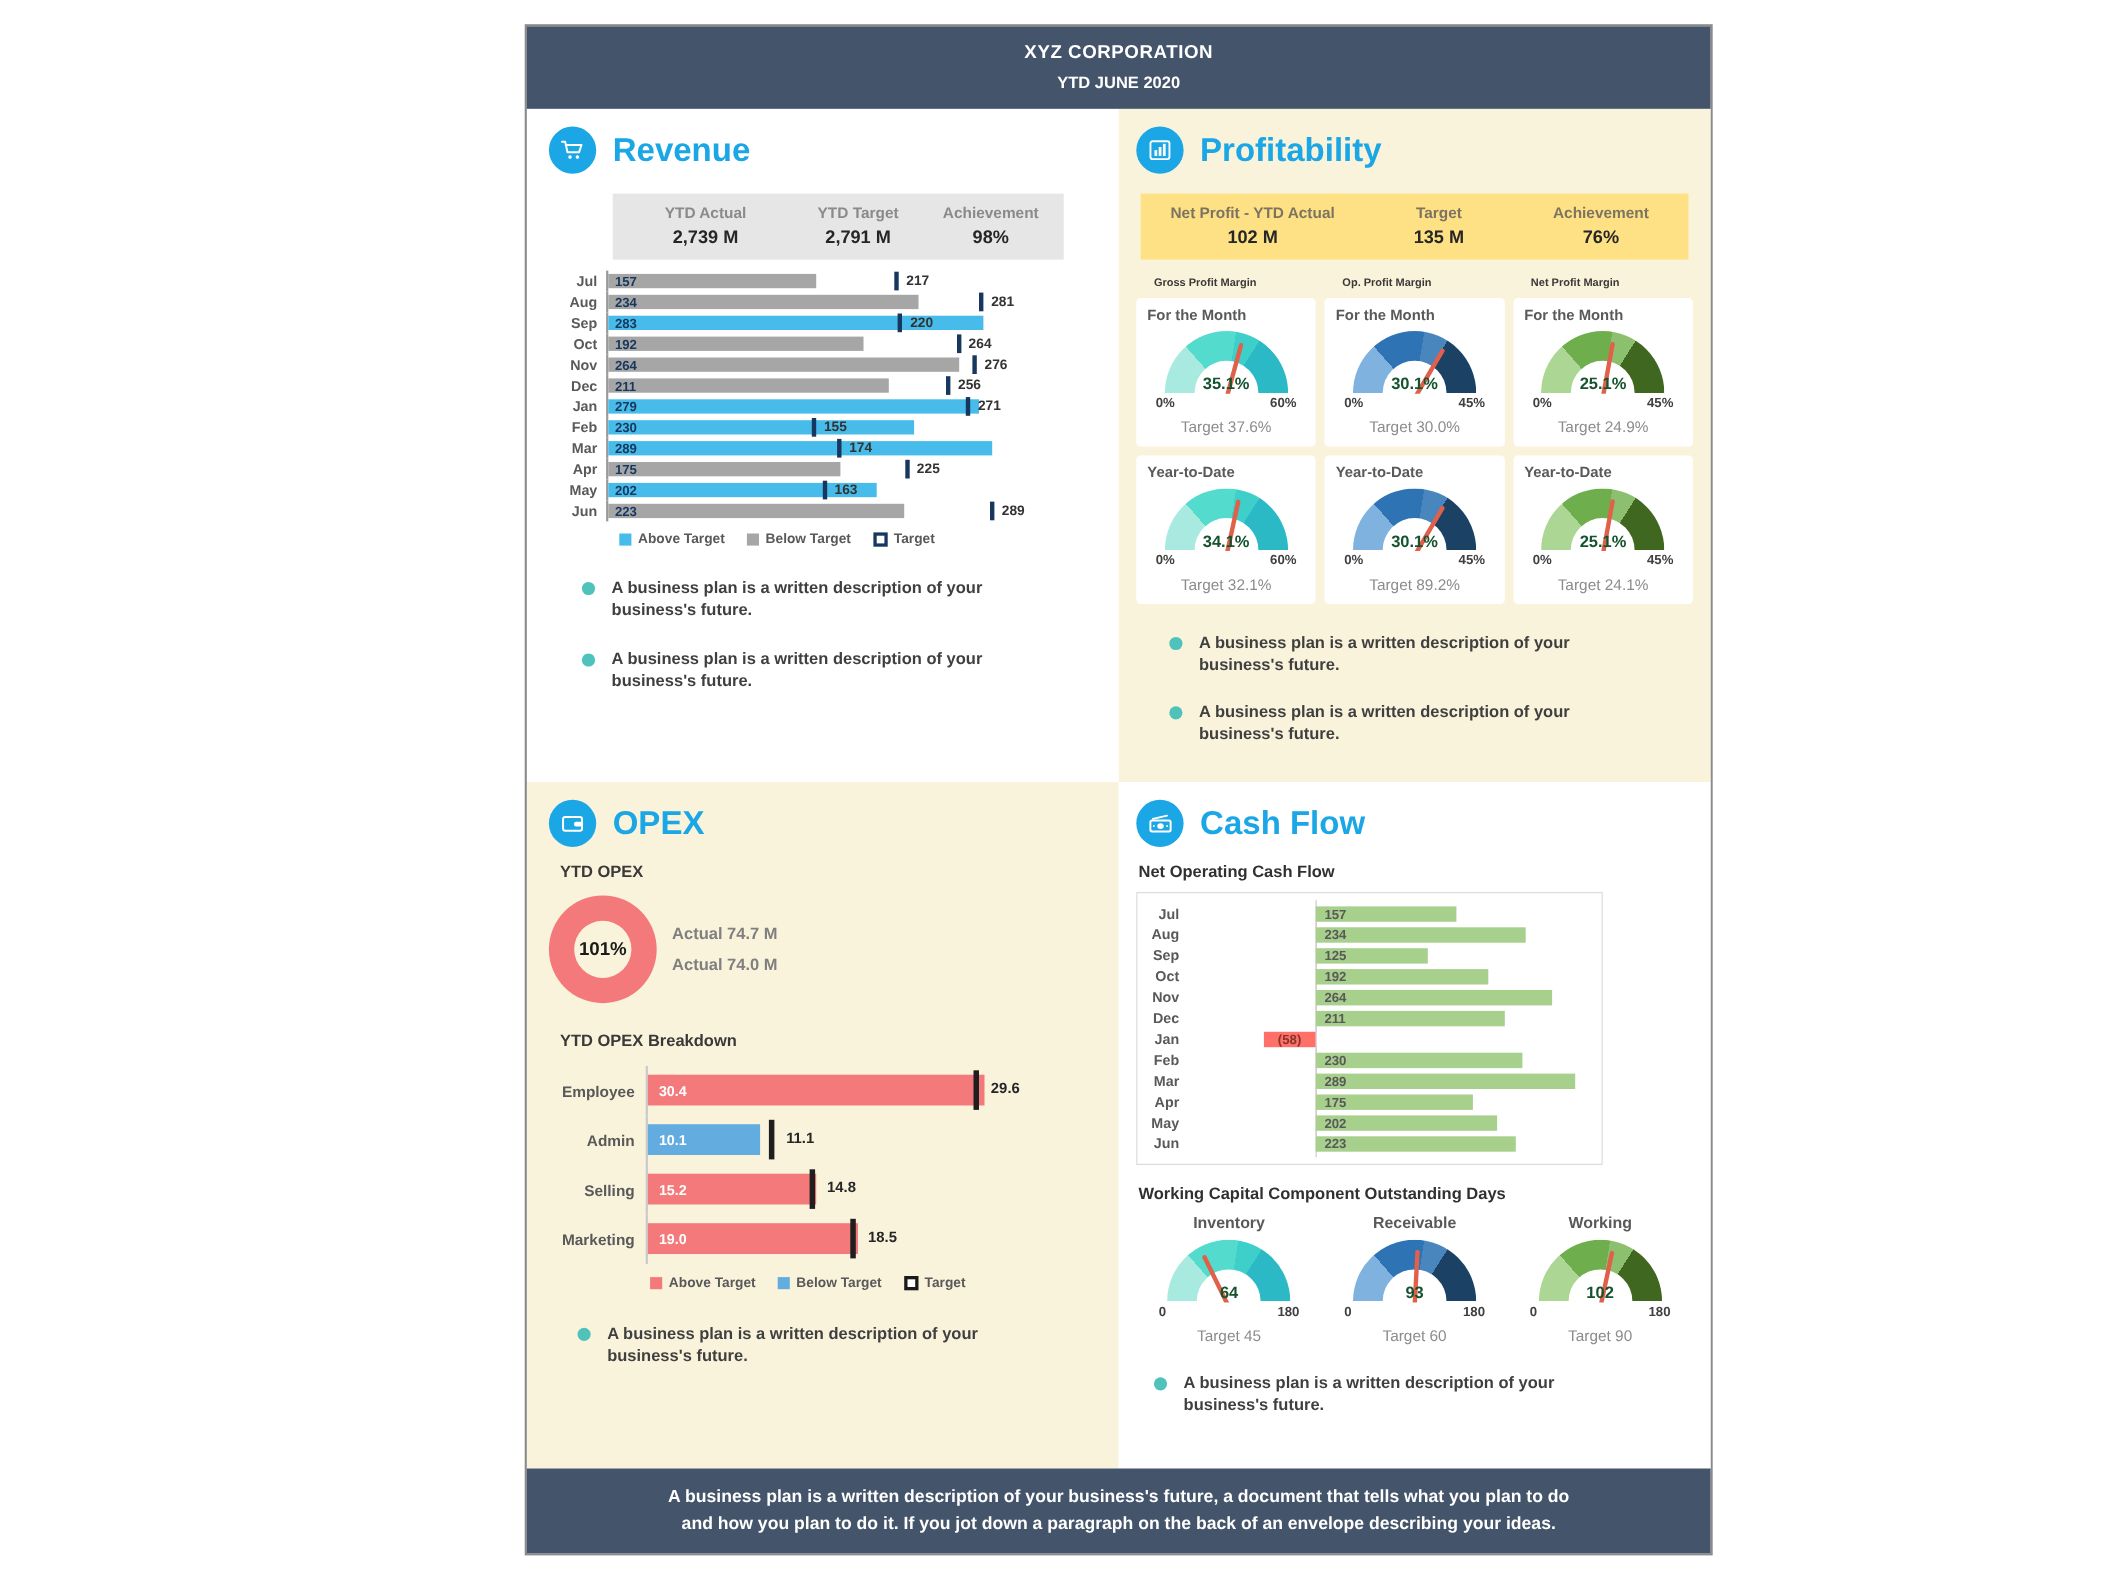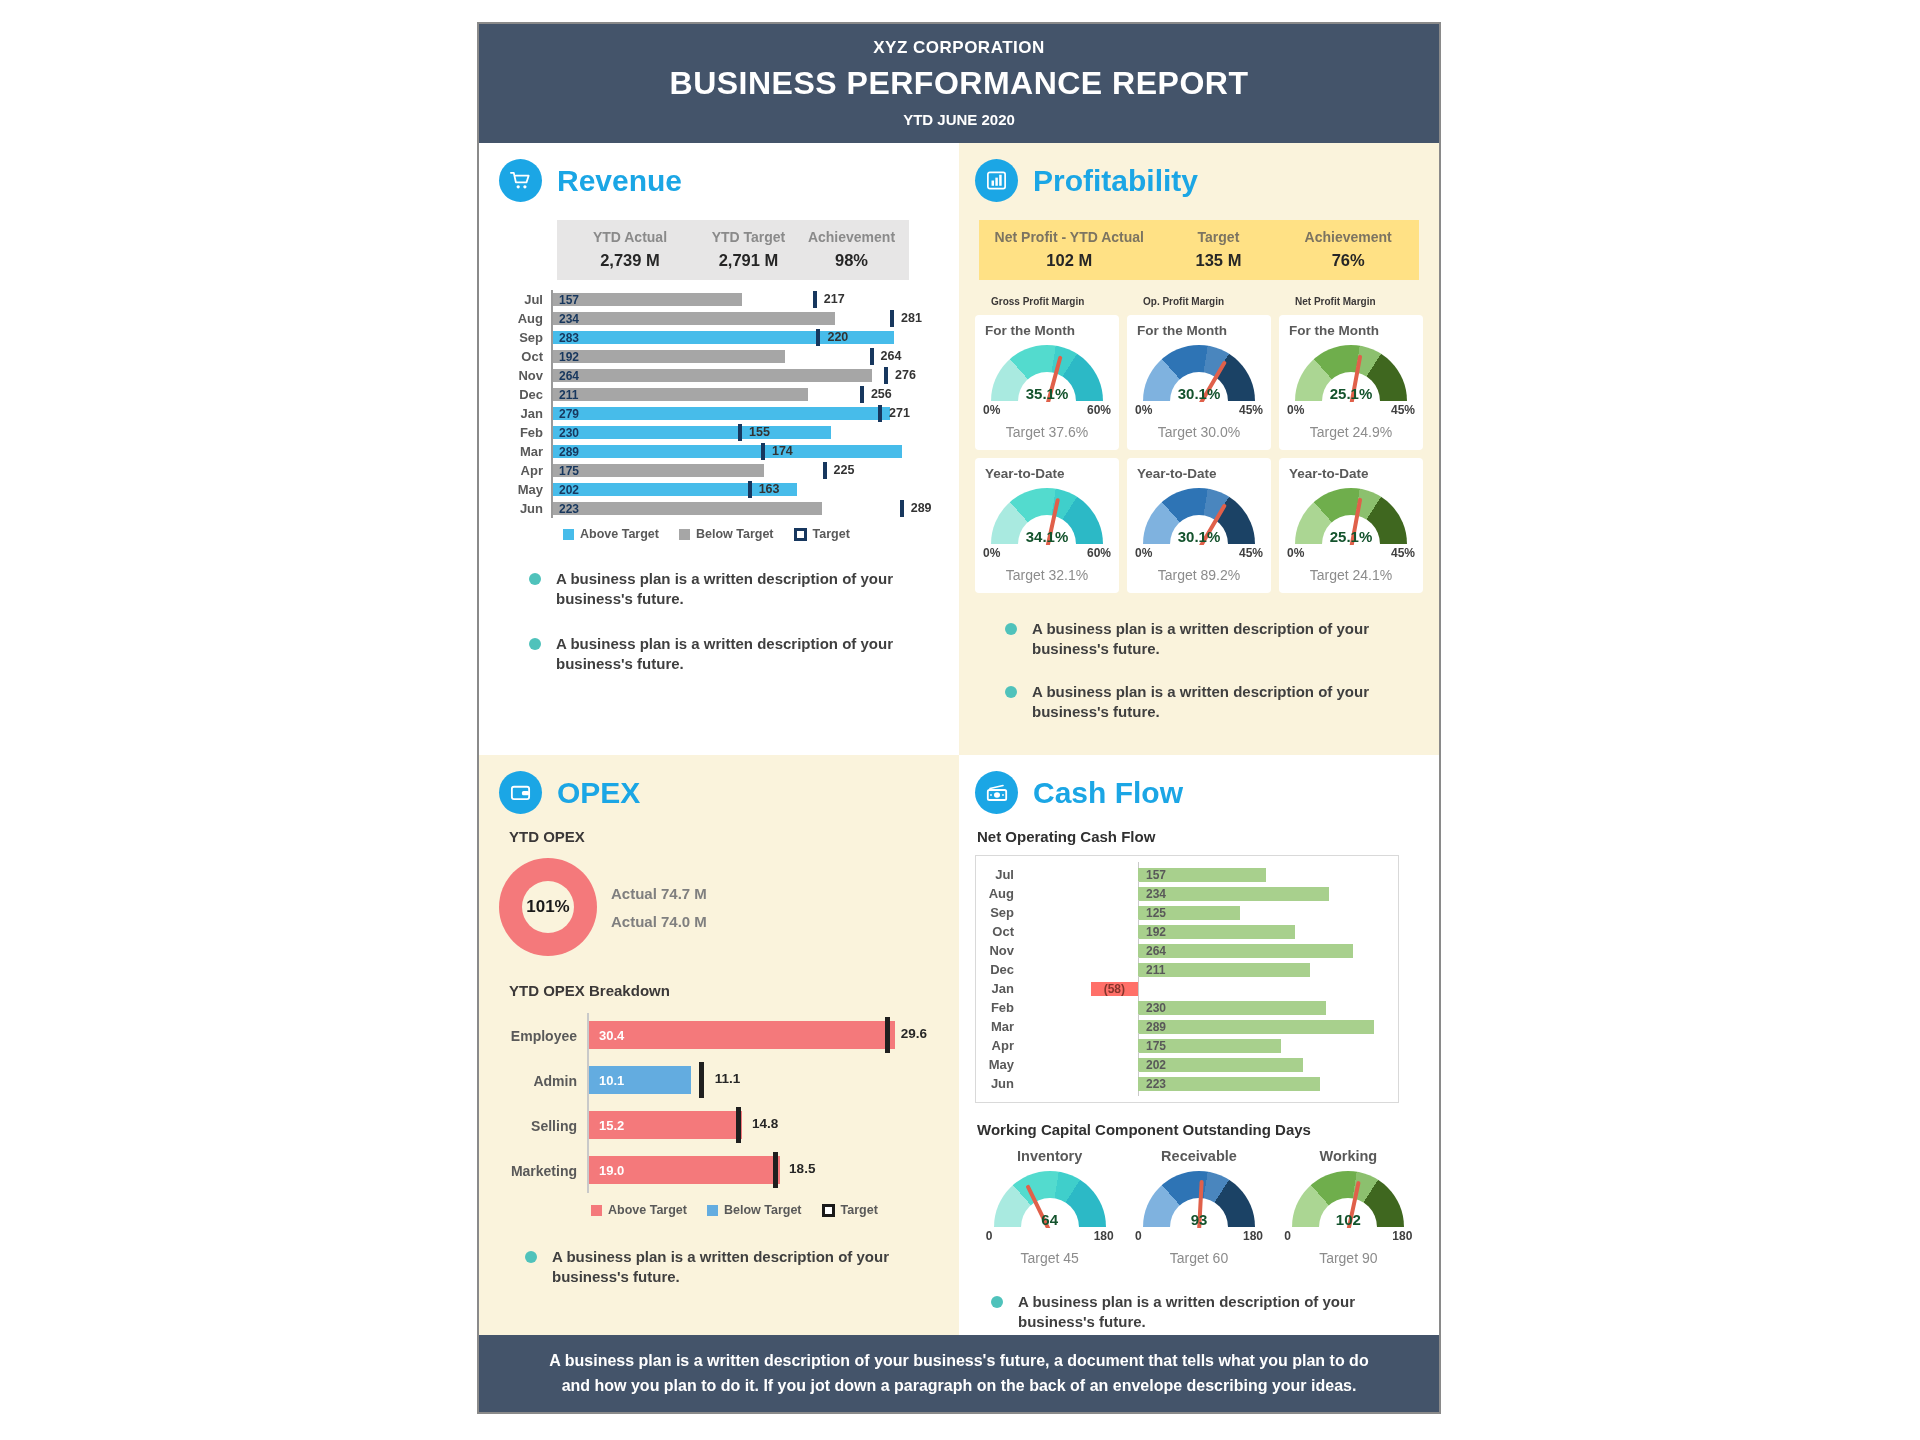--- a/index.html
+++ b/index.html
@@ -1,17 +1,17 @@
 <!DOCTYPE html>
 <html><head>
 <meta charset="utf-8">
 <style>
   html,body{margin:0;padding:0;width:1920px;height:1440px;background:#ffffff;overflow:hidden;
     font-family:"Liberation Sans",sans-serif;}
-  .page{position:absolute;left:477px;top:22px;width:964px;height:1392px;border:2px solid #8a8a8a;
+  .page{position:absolute;left:477px;top:22px;width:1080px;height:1392px;border:2px solid #8a8a8a;
     background:#fff;display:flex;flex-direction:column;box-sizing:border-box;}
   
   .hdr{background:#44546A;color:#fff;text-align:center;padding:14px 0 15px;}
   .hdr-company{font-size:17px;font-weight:bold;letter-spacing:.5px;}
   .hdr-title{font-size:32px;font-weight:bold;margin-top:7px;letter-spacing:.5px;}
   .hdr-period{font-size:15px;font-weight:bold;margin-top:9px;}
   .ftr{background:#44546A;color:#fff;text-align:center;font-size:16px;font-weight:bold;
     padding:13px 30px;line-height:1.6;margin-top:auto;}
   
   .content{flex:1;display:grid;grid-template-columns:1fr 1fr;grid-template-rows:612px 1fr;}
@@ -112,21 +112,20 @@
   .opex-note{margin-top:30px;margin-left:26px;}
   .rev-note-wrap{margin-top:28px;display:flex;flex-direction:column;gap:24px;}
 </style>
 </head>
 <body>
 
 <div class="page">
 
   <div class="hdr">
     <div class="hdr-company">XYZ CORPORATION</div>
-    <div class="hdr-title">BUSINESS PERFORMANCE REPORT</div>
     <div class="hdr-period">YTD JUNE 2020</div>
   </div>
 
   <div class="content">
 
     <div class="quad q-revenue">
       <div class="sec-head">
         <span class="icon-circle">
           <svg width="23" height="23" viewBox="0 0 24 24" fill="none" stroke="#fff" stroke-width="1.9" stroke-linecap="round" stroke-linejoin="round">
             <path d="M2 4h3l2.2 10h11l2.3-7H7"></path>

